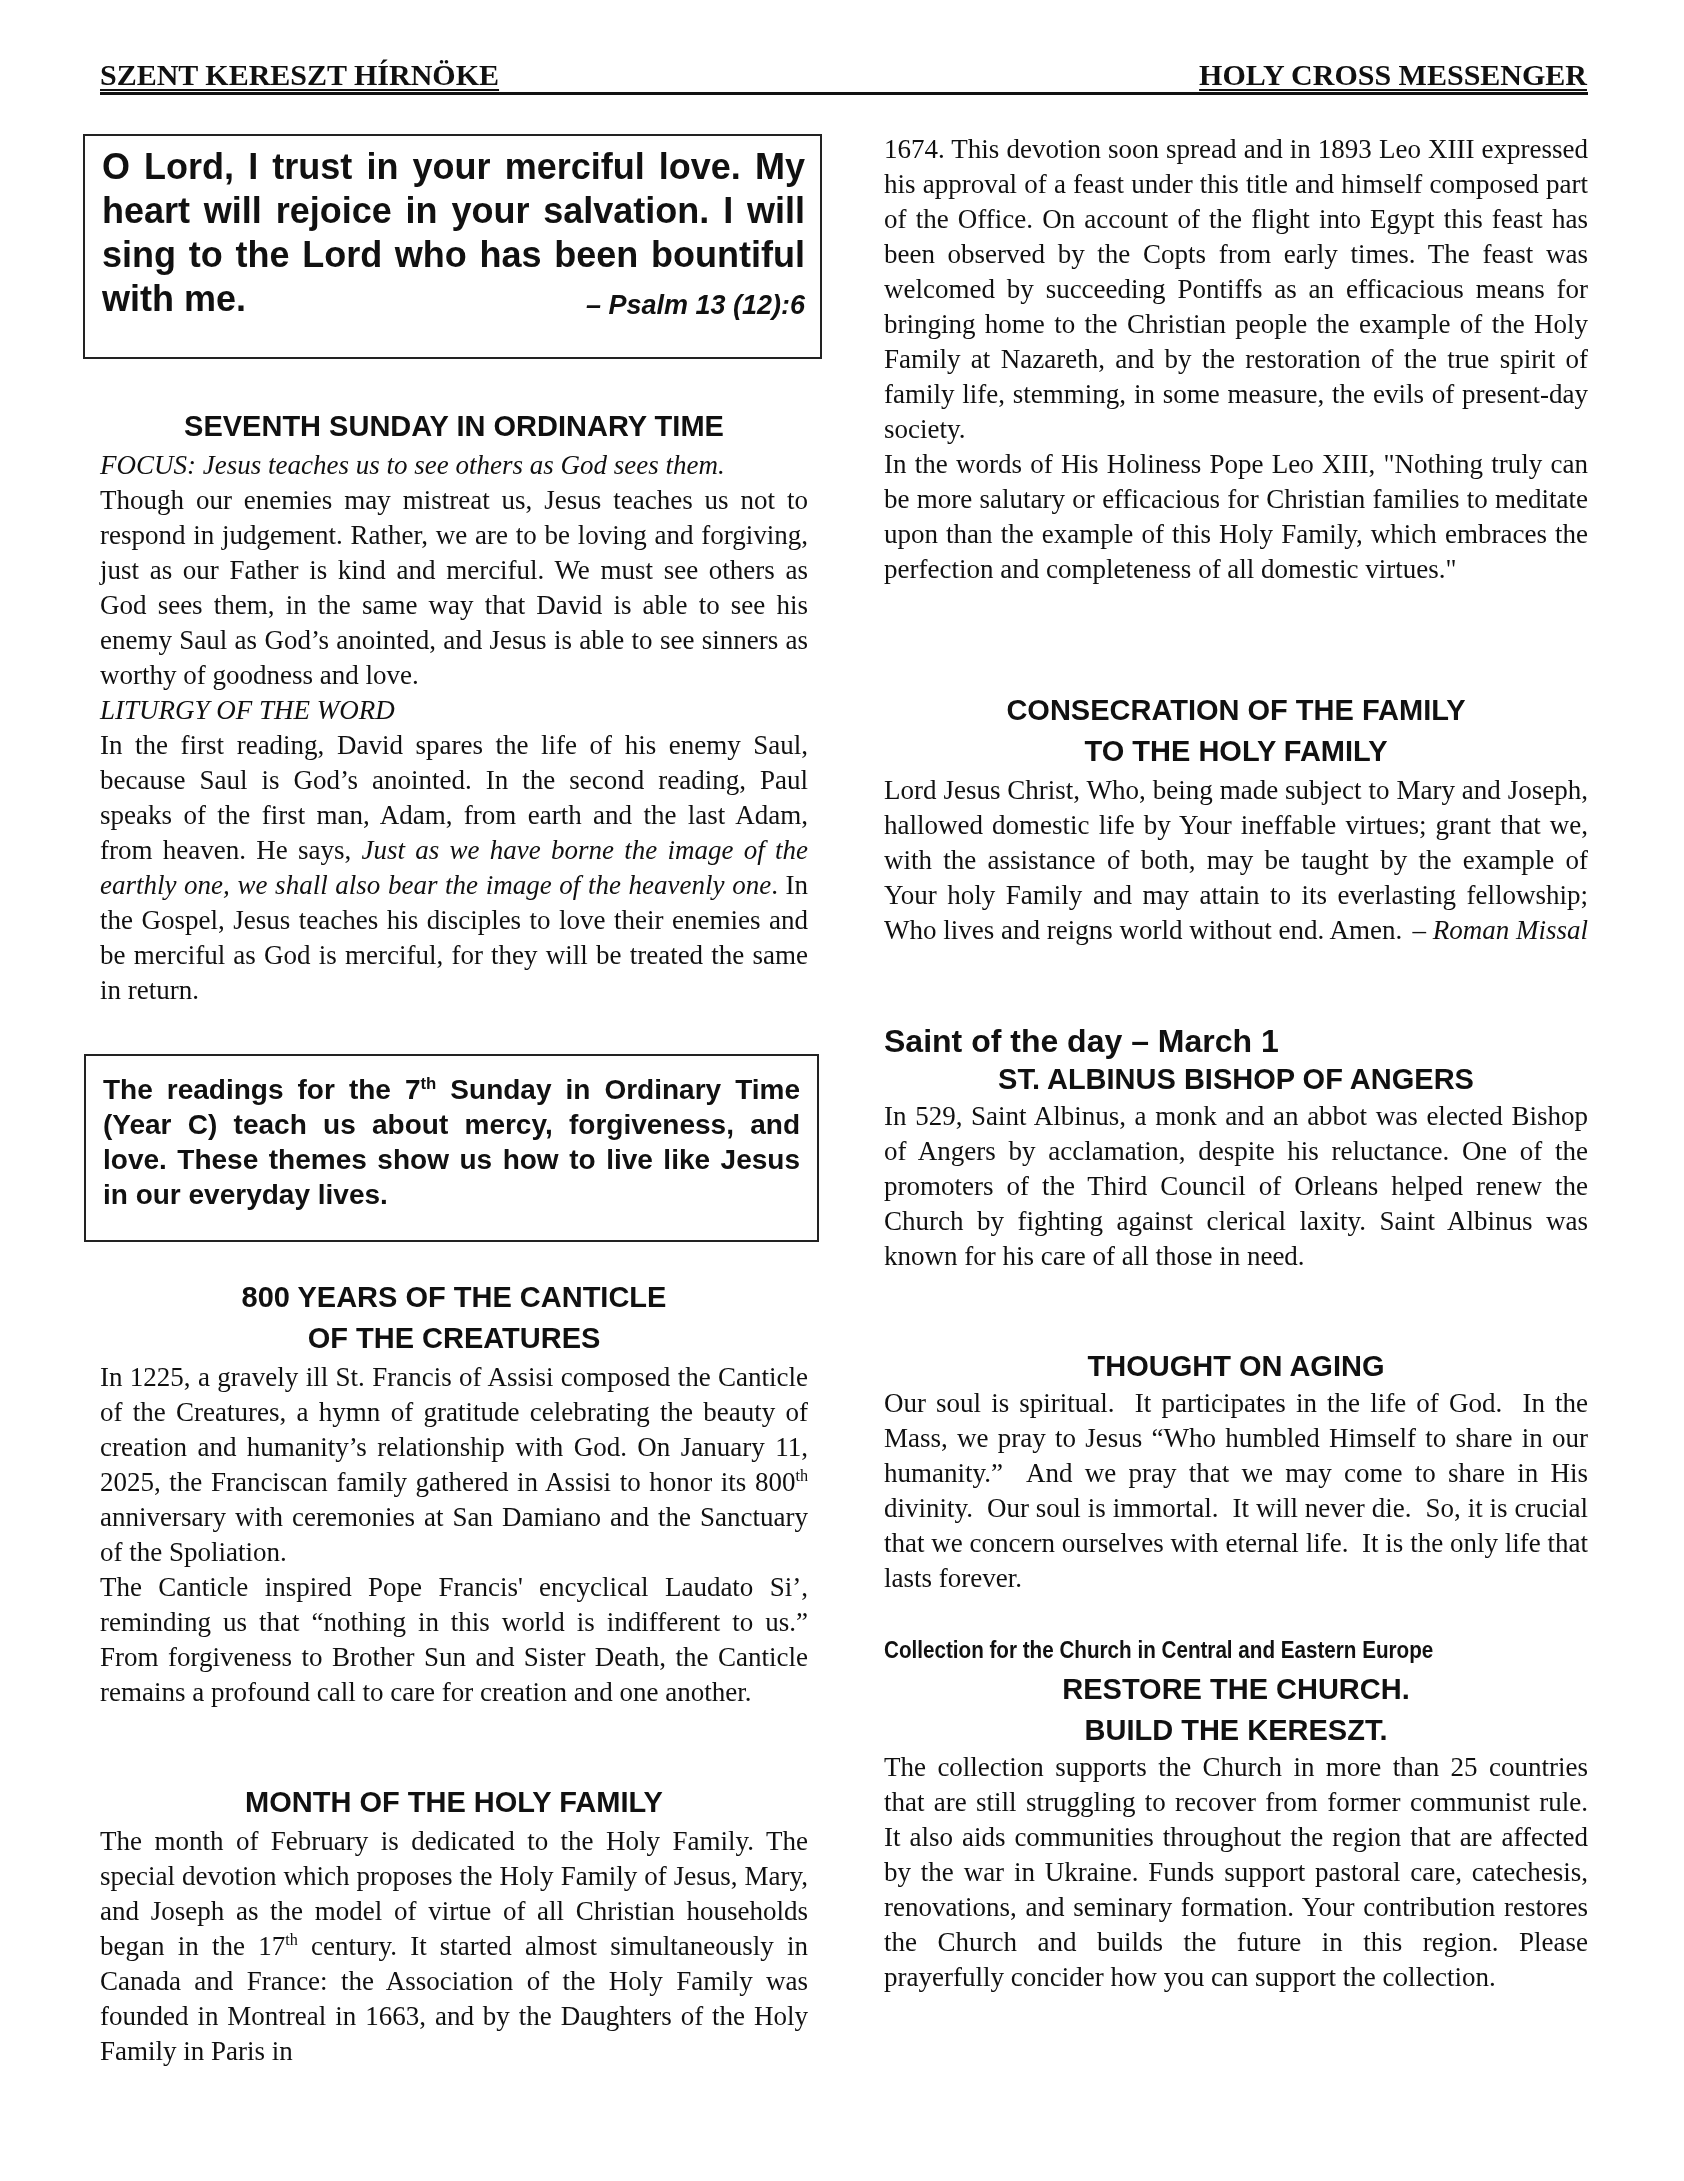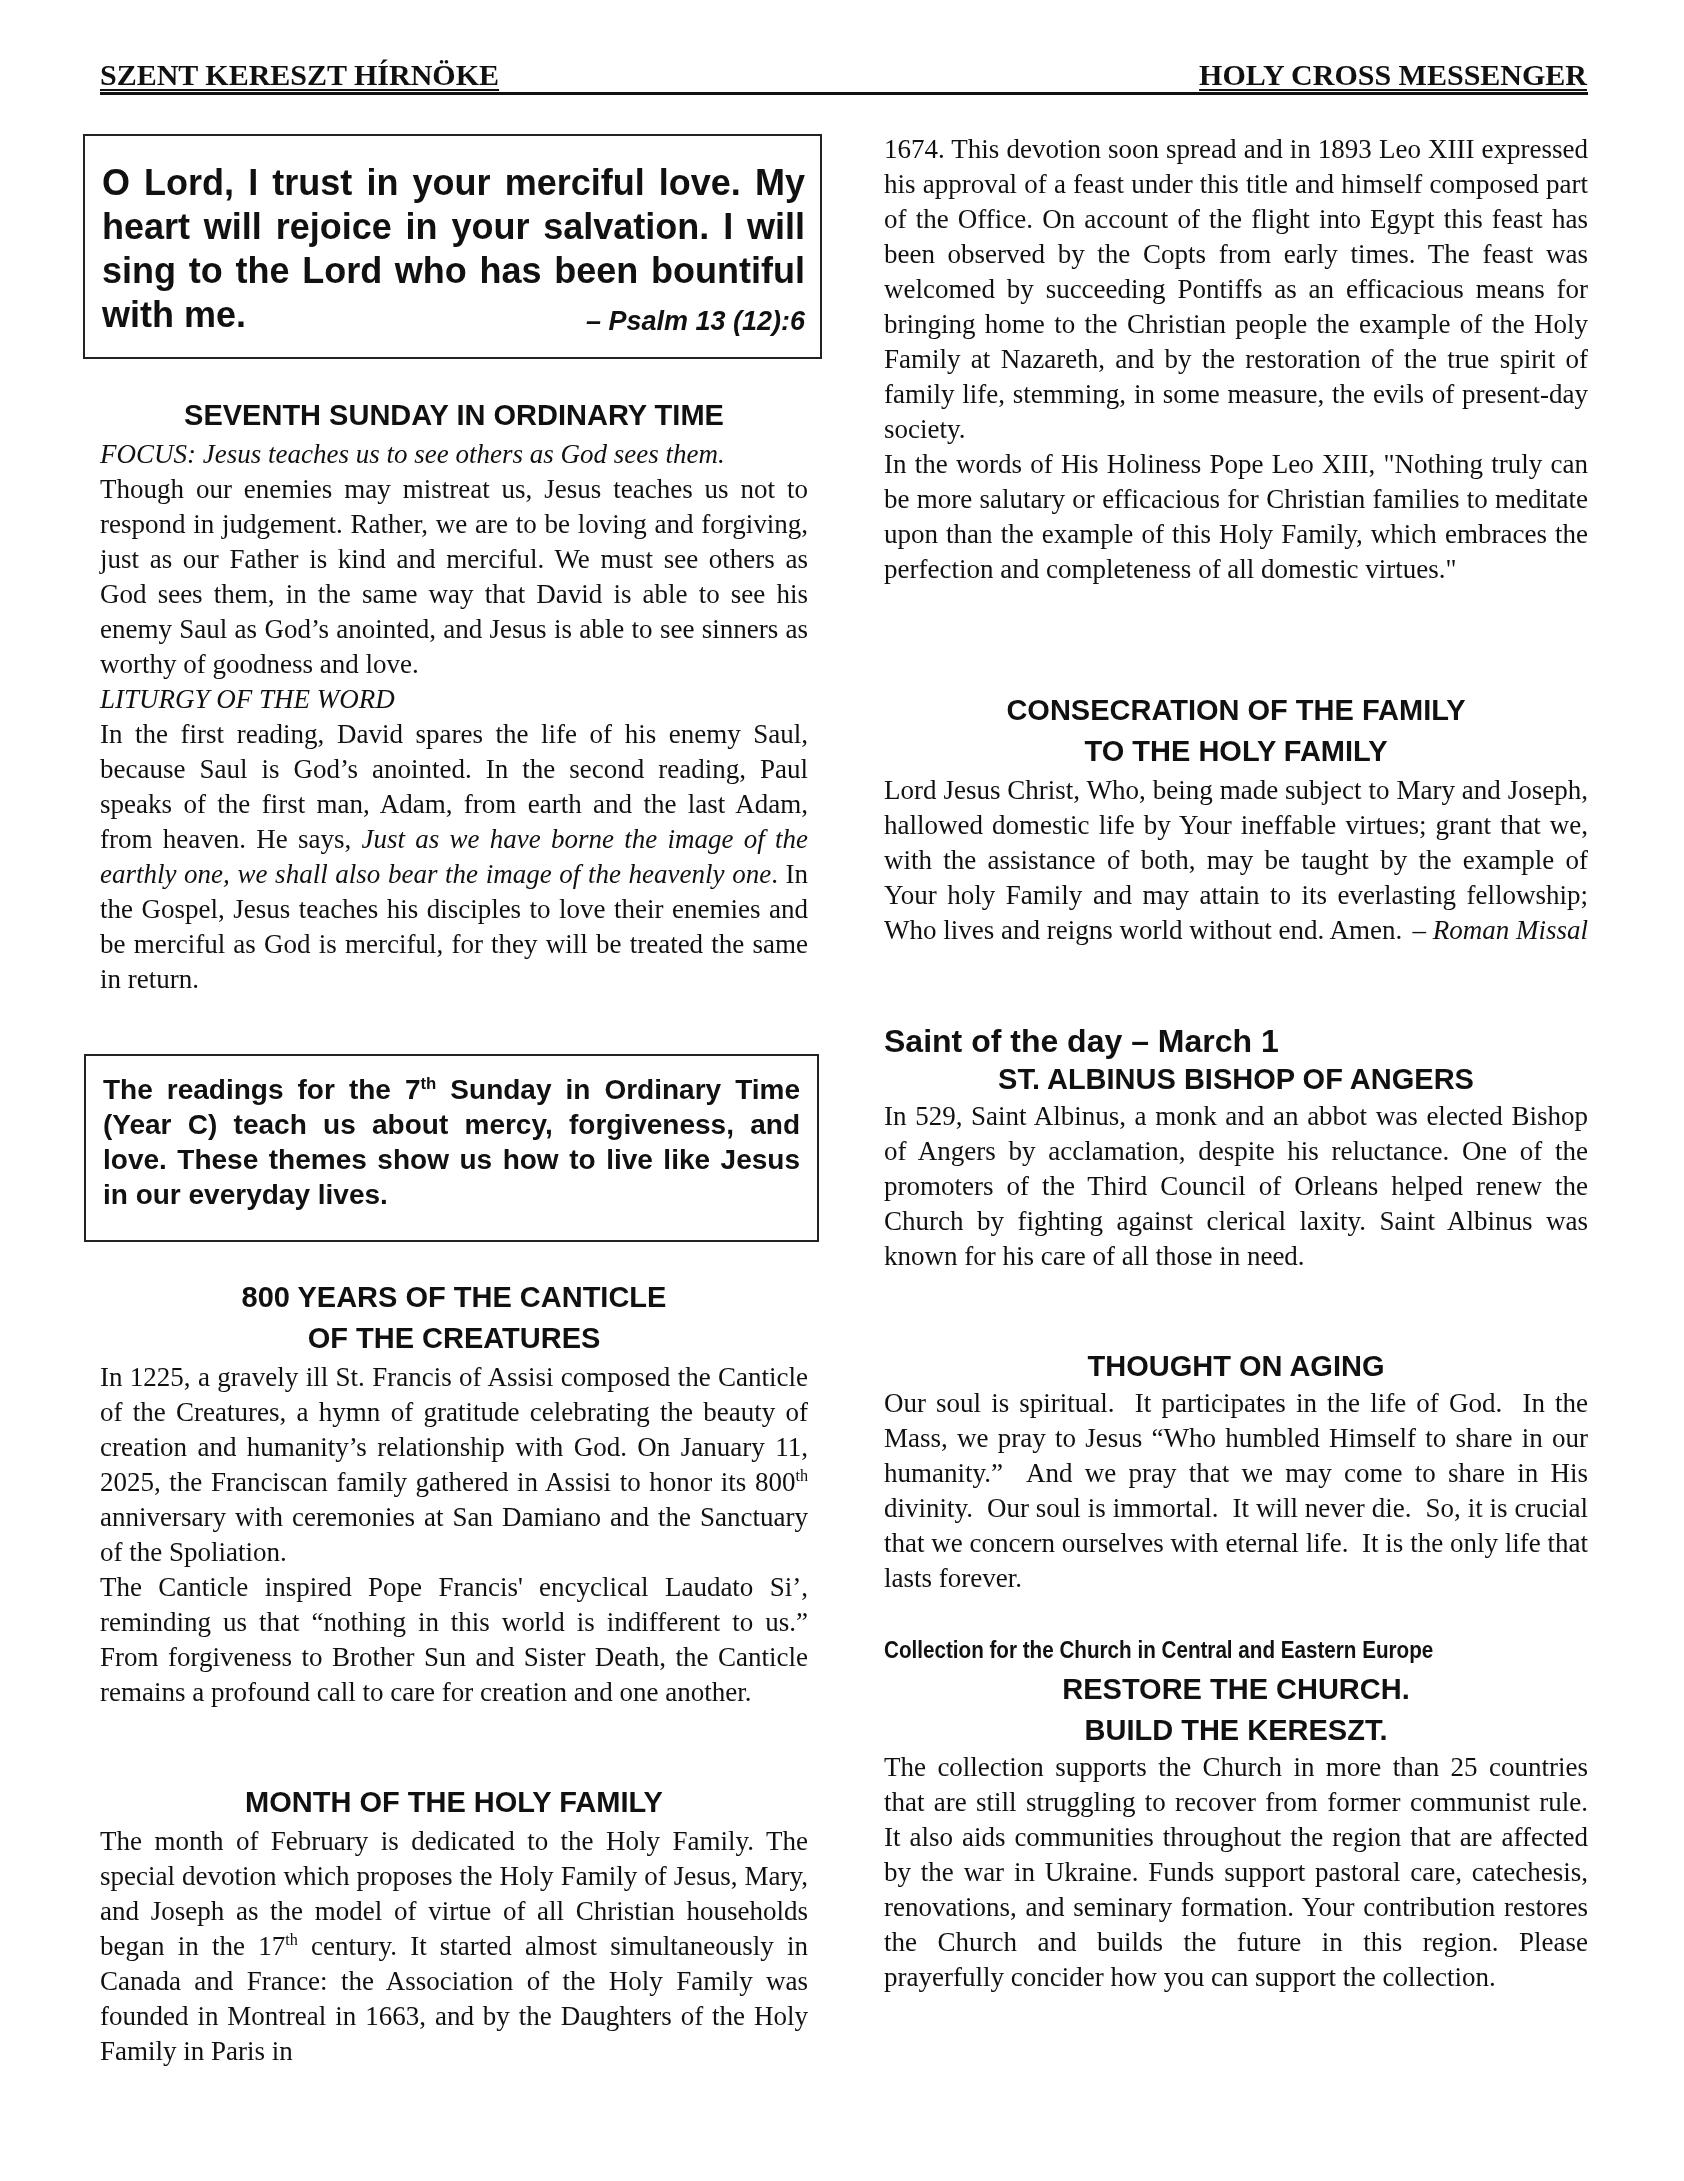--- a/index.html
+++ b/index.html
@@ -7,21 +7,21 @@
   .abs { position: absolute; }
   .hdr { font-family: "Liberation Serif", serif; font-weight: bold; font-size: 30px; top: 58px; letter-spacing: 0; text-decoration: underline; text-decoration-thickness: 2px; text-underline-offset: 4px; }
   .rule { position: absolute; left: 100px; width: 1488px; top: 92px; height: 3px; background: #111; }
   .col-left { left: 100px; width: 708px; }
   .col-right { left: 884px; width: 704px; }
   .body-text { font-family: "Liberation Serif", serif; font-size: 27px; line-height: 35px; text-align: justify; hyphens: none; }
   .body-text p { margin: 0; }
   .italic { font-style: italic; }
   .h-sec { font-family: "Liberation Sans", sans-serif; font-weight: bold; font-size: 29px; line-height: 43px; text-align: center; }
   .box { position: absolute; border: 2px solid #222; box-sizing: border-box; }
-  .box1 { left: 83px; top: 134px; width: 739px; height: 225px; padding: 25px 15px 0 17px; }
+  .box1 { left: 83px; top: 134px; width: 739px; height: 225px; padding: 9px 15px 0 17px; }
   .box1 .q { font-family: "Liberation Sans", sans-serif; font-weight: bold; font-size: 36px; line-height: 44px; text-align: justify; }
   .box1 .cite { font-style: italic; font-size: 27px; float: right; margin-top: 6px; }
   .box2 { left: 84px; top: 1054px; width: 735px; height: 188px; padding: 16px 17px 0 17px; }
   .box2 .q { font-family: "Liberation Sans", sans-serif; font-weight: bold; font-size: 28px; line-height: 35px; text-align: justify; }
   sup { font-size: 60%; line-height: 0; }
   .sub-sans { font-family: "Liberation Sans", sans-serif; font-weight: bold; font-size: 32px; }
   .sub-sans-narrow { font-family: "Liberation Sans", sans-serif; font-weight: bold; font-size: 24px; transform: scaleX(0.86); transform-origin: left; white-space: nowrap; }
   .attrib { float: right; font-style: italic; }
   .dates { font-family: "Liberation Serif", serif; font-weight: bold; font-size: 28px; text-align: center; }
 </style>
@@ -32,21 +32,21 @@
 <div class="abs hdr" style="right:98px;">HOLY CROSS MESSENGER</div>
 <div class="rule"></div>
 
 <div class="box box1">
   <div class="q">
     <span>O Lord, I trust in your merciful love. My heart will rejoice in your salvation. I will sing to the Lord who has been bountiful with me.</span>
     <span class="cite">– Psalm 13 (12):6</span>
   </div>
 </div>
 
-<div class="abs col-left" style="top:394px;">
+<div class="abs col-left" style="top:405px;">
   <div class="h-sec">SEVENTH SUNDAY IN ORDINARY TIME</div>
   <div class="body-text">
     <p class="italic" style="text-align:left;">FOCUS: Jesus teaches us to see others as God sees them.</p>
     <p>Though our enemies may mistreat us, Jesus teaches us not to respond in judgement. Rather, we are to be loving and forgiving, just as our Father is kind and merciful. We must see others as God sees them, in the same way that David is able to see his enemy Saul as God’s anointed, and Jesus is able to see sinners as worthy of goodness and love.</p>
     <p class="italic">LITURGY OF THE WORD</p>
     <p><span>In the first reading, David spares the life of his enemy Saul, because Saul is God’s anointed. In the second reading, Paul speaks of the first man, Adam, from earth and the last Adam, from heaven. He says, </span><span class="italic">Just as we have borne the image of the earthly one, we shall also bear the image of the heavenly one</span><span>. In the Gospel, Jesus teaches his disciples to love their enemies and be merciful as God is merciful, for they will be treated the same in return.</span></p>
   </div>
 </div>
 
 <div class="box box2">

